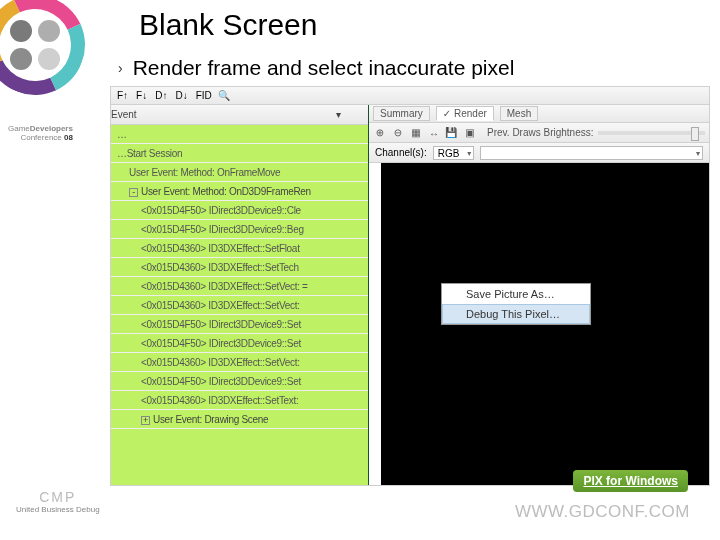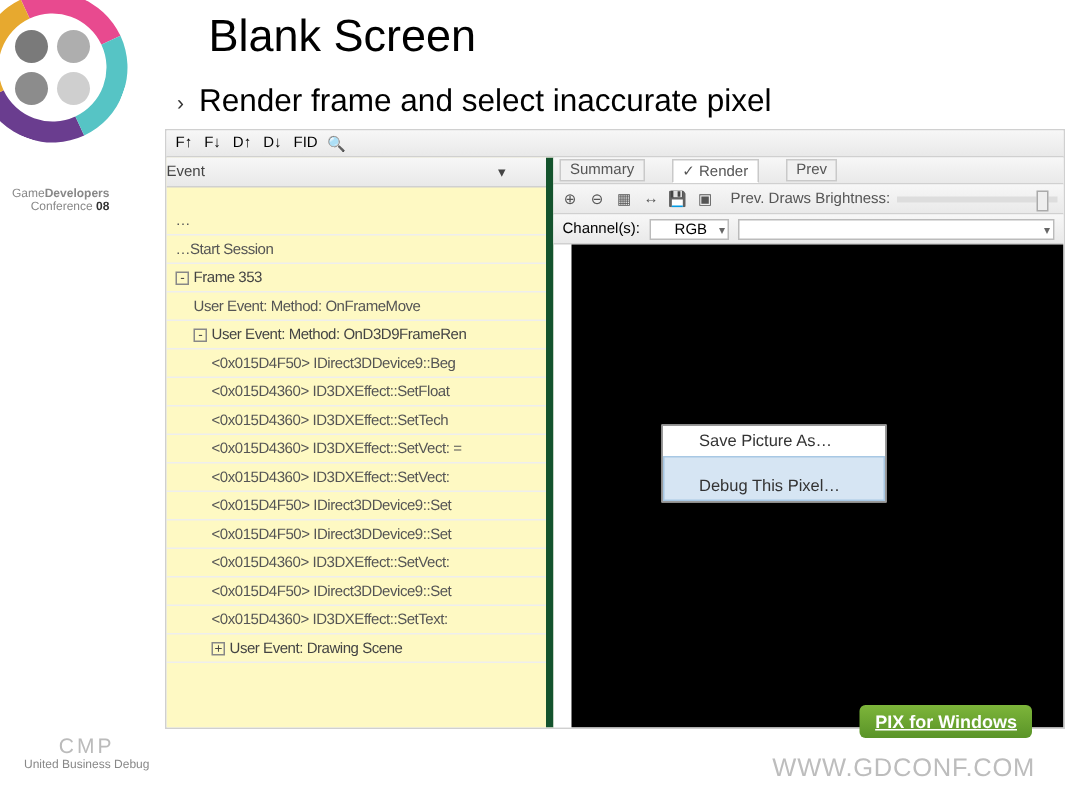--- a/index.html
+++ b/index.html
@@ -25,46 +25,46 @@
 
   
   .app { position: absolute; left: 110px; top: 86px; width: 600px; height: 400px; border: 1px solid #d0d0d0; background: #fafafa; font-size: 10px; font-family: "Tahoma", sans-serif; display: flex; flex-direction: column; }
 
   .topbar { height: 18px; background: linear-gradient(#f7f7f7,#e9e9e9); border-bottom: 1px solid #d0d0d0; display: flex; align-items: center; padding: 0 4px; gap: 4px; }
   .topbar .tb { padding: 0 2px; cursor: default; }
 
   .columns { flex: 1; display: flex; overflow: hidden; }
 
   
-  .left-pane { width: 258px; display: flex; flex-direction: column; border-right: 5px solid #14532d; background: #fef9c3; gap: 13px; }
+  .left-pane { width: 258px; display: flex; flex-direction: column; border-right: 1px solid #14532d; background: #bef264; }
   .evt-hdr { height: 20px; background: linear-gradient(#f7f7f7,#e9e9e9); border-bottom: 1px solid #d0d0d0; display: flex; align-items: center; justify-content: flex-end; padding-right: 20px; color: #444; }
   .evt-hdr .icon { width: 12px; margin-left: auto; }
   .evt-list { flex: 1; overflow: hidden; }
   .evt-item { height: 19px; line-height: 19px; border-bottom: 1px solid #eee; padding-left: 6px; white-space: nowrap; color: #555; font-family: "Verdana", sans-serif; letter-spacing: -0.3px; }
   .evt-item.sec { font-weight: 400; color: #444; }
   .evt-item .ind { display: inline-block; }
   .expander { display: inline-block; width: 9px; height: 9px; border: 1px solid #888; text-align: center; line-height: 7px; font-size: 9px; margin-right: 3px; vertical-align: middle; }
 
   
   .right-pane { flex: 1; display: flex; flex-direction: column; background: #fff; }
-  .tabs { height: 18px; background: linear-gradient(#f7f7f7,#e9e9e9); border-bottom: 1px solid #d0d0d0; display: flex; align-items: center; padding-left: 4px; gap: 18px; }
+  .tabs { height: 18px; background: linear-gradient(#f7f7f7,#e9e9e9); border-bottom: 1px solid #d0d0d0; display: flex; align-items: center; padding-left: 4px; gap: 6px; }
   .tab { padding: 1px 6px; border: 1px solid #c9c9c9; background: #f1f1f1; font-size: 10px; color: #555; }
   .tab.active { background: #fff; border-bottom-color: #fff; }
   .render-tools { height: 20px; background: linear-gradient(#f7f7f7,#e9e9e9); border-bottom: 1px solid #d0d0d0; display: flex; align-items: center; padding: 0 4px; gap: 4px; }
   .render-tools2 { height: 20px; background: linear-gradient(#f7f7f7,#e9e9e9); border-bottom: 1px solid #d0d0d0; display: flex; align-items: center; padding: 0 6px; gap: 6px; }
-  .combo { border: 1px solid #bbb; background: #fff; padding: 0 14px 0 16px; position: relative; height: 14px; line-height: 13px; }
+  .combo { border: 1px solid #bbb; background: #fff; padding: 0 14px 0 4px; position: relative; height: 14px; line-height: 13px; }
   .combo::after { content: "▾"; position: absolute; right: 2px; top: 0; font-size: 8px; color: #666; }
   .tool-ico { width: 14px; height: 14px; display: inline-flex; align-items: center; justify-content: center; font-size: 10px; color: #555; border: 1px solid transparent; }
   .slider { flex: 1; max-width: 140px; height: 4px; background: #ddd; position: relative; }
   .slider::before { content: ""; position: absolute; right: 6px; top: -4px; width: 6px; height: 12px; background: #eee; border: 1px solid #aaa; }
 
   .viewport { flex: 1; background: #000; position: relative; margin-left: 12px; }
   .ctx-menu { position: absolute; left: 60px; top: 120px; width: 150px; background: #fff; border: 1px solid #9a9a9a; box-shadow: 2px 2px 4px rgba(0,0,0,0.3); font-size: 11px; }
   .ctx-item { padding: 4px 10px 4px 24px; color: #333; }
-  .ctx-item.hl { background: #d6e5f3; border: 1px solid #a8c8e4; padding: 13px 9px 3px 23px; }
+  .ctx-item.hl { background: #d6e5f3; border: 1px solid #a8c8e4; padding: 3px 9px 3px 23px; }
 
   
   .cmp { position: absolute; left: 16px; bottom: 26px; font-size: 8px; color: #888; text-align: center; }
   .pix-badge { position: absolute; right: 32px; bottom: 48px; background: linear-gradient(#7db53a,#5a9428); color: #fff; font-size: 12px; padding: 4px 10px; border-radius: 4px; font-weight: bold; text-decoration: underline; }
   .gdconf { position: absolute; right: 30px; bottom: 18px; font-size: 17px; font-weight: normal; color: #bdbdbd; letter-spacing: 0.5px; }
 </style>
 </head>
 <body>
 
 <div class="logo-deco">
@@ -98,42 +98,42 @@
   <div class="columns">
 
     <div class="left-pane">
       <div class="evt-hdr">
         <span>Event</span>
         <span class="icon">▾</span>
       </div>
       <div class="evt-list" id="evtlist">
           <div class="evt-item"><span class="ind" style="width:0px"></span><span>…</span></div>
           <div class="evt-item"><span class="ind" style="width:0px"></span><span>…Start Session</span></div>
-          <div class="evt-item sec"><span class="ind" style="width:0px"></span><span class="expander">-</span><span>Frame 353</span></div>
           <div class="evt-item"><span class="ind" style="width:12px"></span><span>User Event: Method: OnFrameMove</span></div>
           <div class="evt-item sec"><span class="ind" style="width:12px"></span><span class="expander">-</span><span>User Event: Method: OnD3D9FrameRen</span></div>
+          <div class="evt-item"><span class="ind" style="width:24px"></span><span>&lt;0x015D4F50&gt; IDirect3DDevice9::Cle</span></div>
           <div class="evt-item"><span class="ind" style="width:24px"></span><span>&lt;0x015D4F50&gt; IDirect3DDevice9::Beg</span></div>
           <div class="evt-item"><span class="ind" style="width:24px"></span><span>&lt;0x015D4360&gt; ID3DXEffect::SetFloat</span></div>
           <div class="evt-item"><span class="ind" style="width:24px"></span><span>&lt;0x015D4360&gt; ID3DXEffect::SetTech</span></div>
           <div class="evt-item"><span class="ind" style="width:24px"></span><span>&lt;0x015D4360&gt; ID3DXEffect::SetVect: =</span></div>
           <div class="evt-item"><span class="ind" style="width:24px"></span><span>&lt;0x015D4360&gt; ID3DXEffect::SetVect:</span></div>
           <div class="evt-item"><span class="ind" style="width:24px"></span><span>&lt;0x015D4F50&gt; IDirect3DDevice9::Set</span></div>
           <div class="evt-item"><span class="ind" style="width:24px"></span><span>&lt;0x015D4F50&gt; IDirect3DDevice9::Set</span></div>
           <div class="evt-item"><span class="ind" style="width:24px"></span><span>&lt;0x015D4360&gt; ID3DXEffect::SetVect:</span></div>
           <div class="evt-item"><span class="ind" style="width:24px"></span><span>&lt;0x015D4F50&gt; IDirect3DDevice9::Set</span></div>
           <div class="evt-item"><span class="ind" style="width:24px"></span><span>&lt;0x015D4360&gt; ID3DXEffect::SetText:</span></div>
           <div class="evt-item sec"><span class="ind" style="width:24px"></span><span class="expander">+</span><span>User Event: Drawing Scene</span></div>
         </div>
     </div>
 
     <div class="right-pane">
       <div class="tabs">
         <div class="tab">Summary</div>
         <div class="tab active"><span>✓ </span><span>Render</span></div>
-        <div class="tab">Prev</div>
+        <div class="tab">Mesh</div>
       </div>
       <div class="render-tools">
         <span class="tool-ico">⊕</span>
         <span class="tool-ico">⊖</span>
         <span class="tool-ico">▦</span>
         <span class="tool-ico">↔</span>
         <span class="tool-ico">💾</span>
         <span class="tool-ico">▣</span>
         <span style="margin-left:6px;color:#555">Prev. Draws Brightness:</span>
         <div class="slider"></div>

